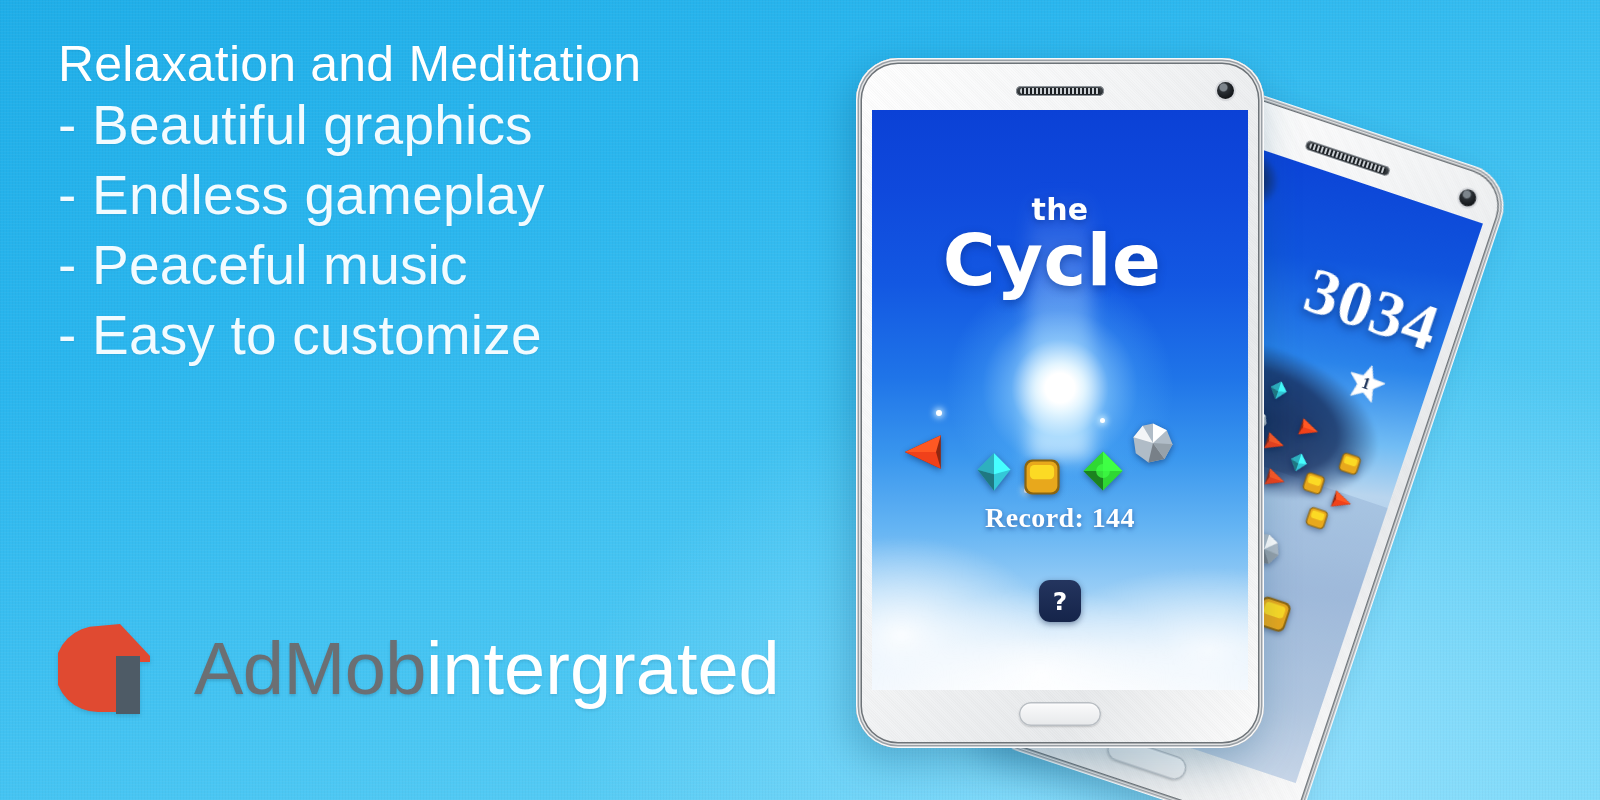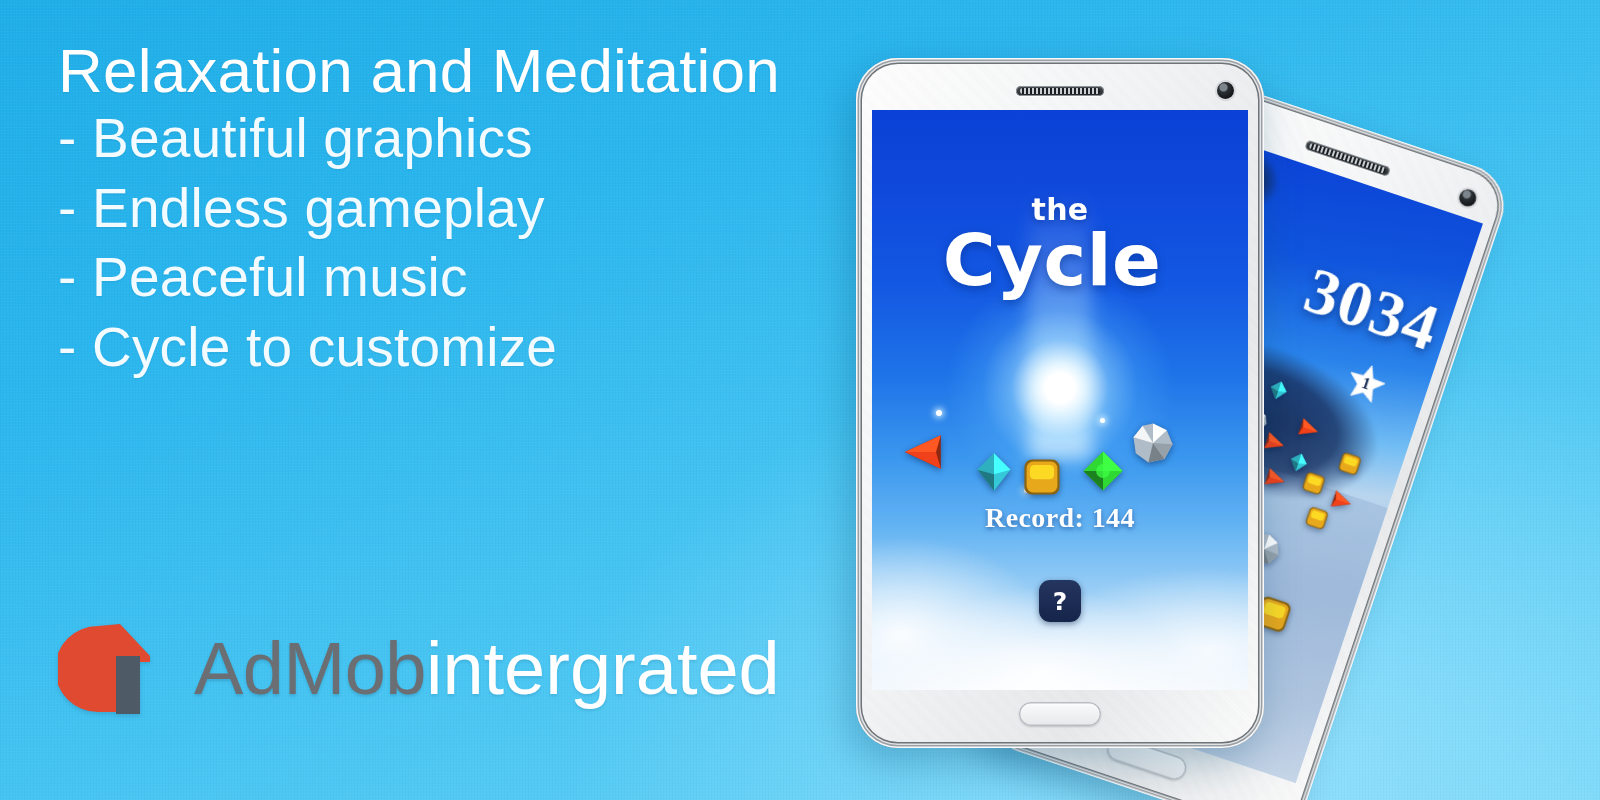--- a/index.html
+++ b/index.html
@@ -20,21 +20,21 @@
     content:"";position:absolute;inset:0;pointer-events:none;
     background-image:
       repeating-linear-gradient(0deg, rgba(255,255,255,.035) 0 1px, rgba(0,0,0,0) 1px 3px),
       repeating-linear-gradient(90deg, rgba(0,0,0,.022) 0 1px, rgba(0,0,0,0) 1px 3px);
     opacity:.9;
   }
 
   
   .copy{position:absolute;left:58px;top:38px;width:820px;z-index:6;}
   .headline{
-    color:#ffffff;font-size:62px;line-height:1.06;font-weight:300;
+    color:#ffffff;font-size:50px;line-height:1.06;font-weight:300;
     letter-spacing:.2px;white-space:nowrap;
     text-shadow:0 1px 2px rgba(0,60,95,.10);
   }
   .bullets{margin-top:0;}
   .bullet{
     color:#f2fbff;font-size:55px;line-height:1.27;font-weight:300;
     letter-spacing:.2px;white-space:nowrap;
     text-shadow:0 1px 2px rgba(0,60,95,.10);
   }
 
@@ -211,21 +211,21 @@
 <body>
 
 <div id="stage">
 
   <div class="copy">
     <div class="headline">Relaxation and Meditation</div>
     <div class="bullets">
       <div class="bullet">- Beautiful graphics</div>
       <div class="bullet">- Endless gameplay</div>
       <div class="bullet">- Peaceful music</div>
-      <div class="bullet">- Cycle to customize</div>
+      <div class="bullet">- Easy to customize</div>
     </div>
   </div>
 
   <div class="admob-row">
     <div class="admob-logo">
       <svg width="110" height="104" viewBox="0 0 110 104">
         <path d="M62 8 L92 40 L92 46 L58 46 L58 62 L70 62 L70 96 L40 96
                  A36 36 0 1 1 40 10 Z" fill="#e04a31"></path>
         <rect x="58" y="40" width="24" height="58" fill="#4e5b66"></rect>
       </svg>

